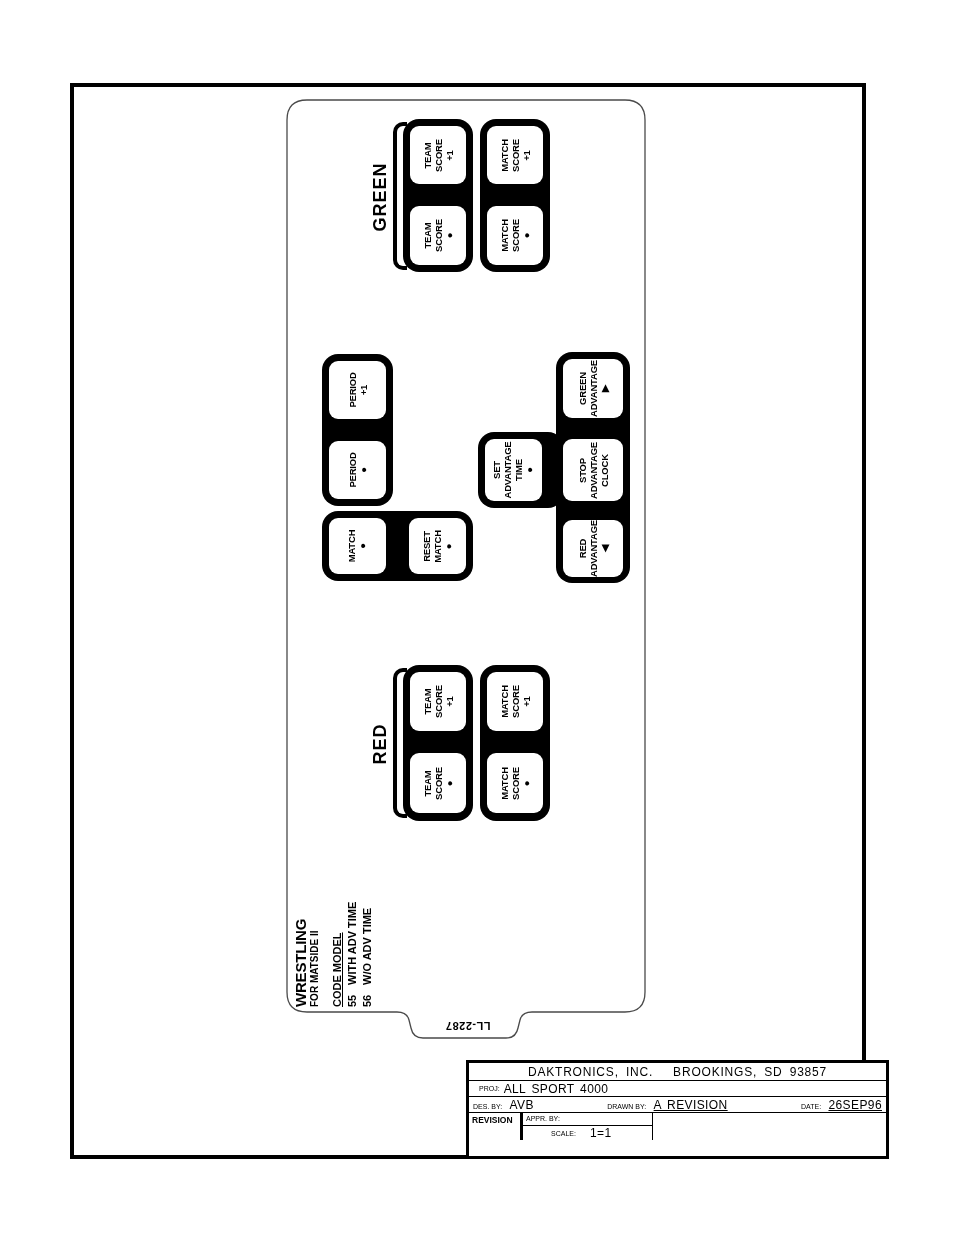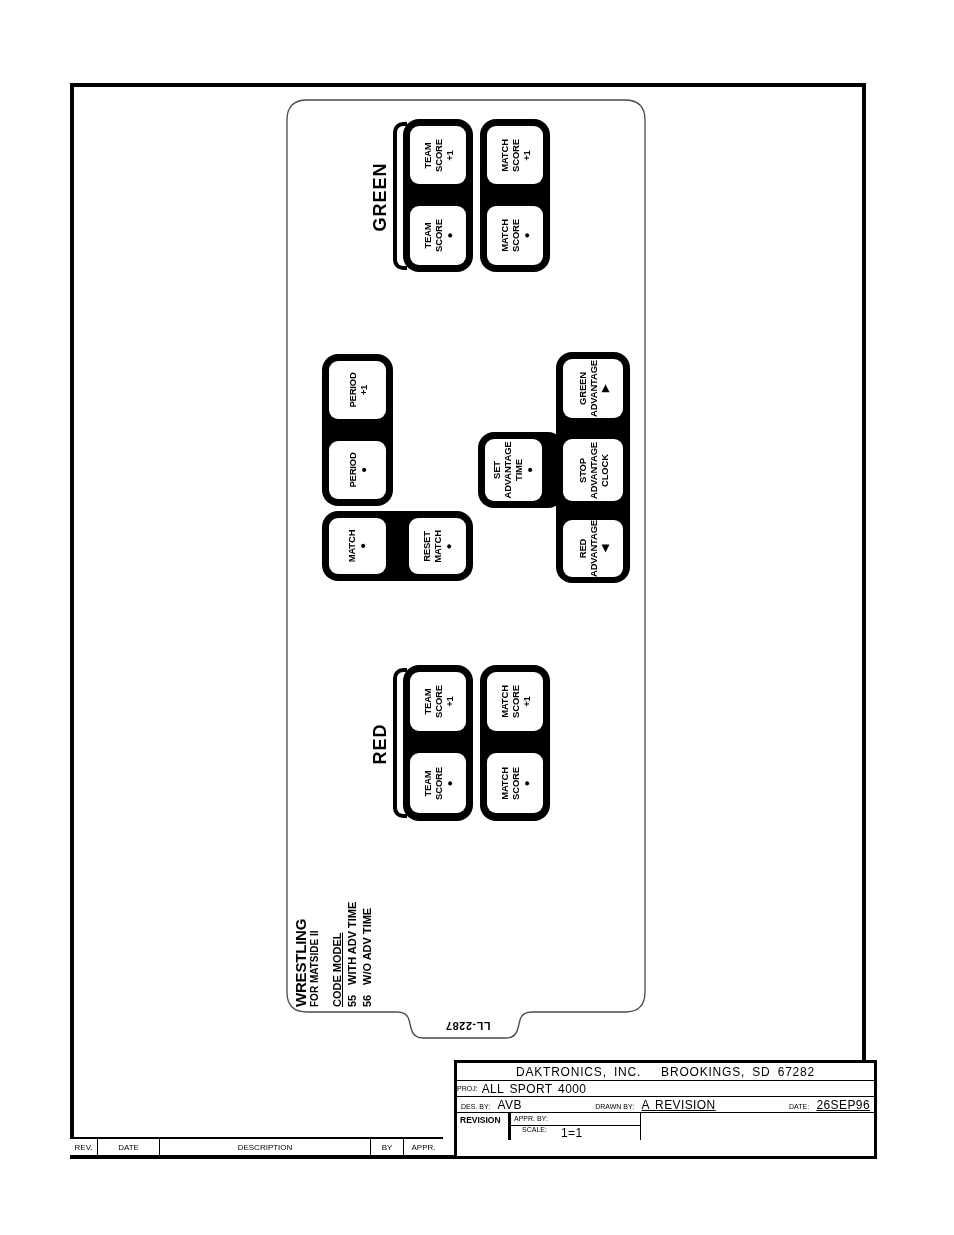--- a/index.html
+++ b/index.html
@@ -25,38 +25,38 @@
   .info{position:absolute;left:278px;top:897px;width:124px;height:96px;transform:rotate(-90deg);}
   .info-sport{font-size:15px;font-weight:700;letter-spacing:-0.2px;line-height:17px;}
   .info-console{font-size:10px;font-weight:700;line-height:12px;}
   .info-codehdr{font-size:11px;font-weight:700;text-decoration:underline;margin-top:10px;line-height:13px;}
   .info-row{font-size:11px;font-weight:700;display:flex;margin-top:2px;line-height:13px;}
   .info-row .code{width:22px;}
   .lltag{position:absolute;left:440px;top:1019px;width:56px;height:14px;transform:rotate(180deg);
          font-size:11px;font-weight:700;text-align:center;letter-spacing:0.5px;line-height:14px;}
 
   
-  .tb{position:absolute;left:454px;top:1060px;width:423px;height:99px;border:3px solid #000;
+  .tb{position:absolute;left:466px;top:1060px;width:423px;height:99px;border:3px solid #000;
       box-sizing:border-box;background:#fff;font-size:12px;}
   .tb-r1{height:18px;border-bottom:1px solid #000;box-sizing:border-box;display:flex;align-items:center;
          justify-content:center;gap:20px;font-size:12px;letter-spacing:0.8px;word-spacing:3px;}
   .tb-r2,.tb-r3{height:16px;border-bottom:1px solid #000;box-sizing:border-box;display:flex;
-         align-items:center;padding-left:0;}
+         align-items:center;padding-left:10px;}
   .tb-r4{height:16px;border-bottom:1px solid #000;box-sizing:border-box;display:flex;
          align-items:center;justify-content:space-between;padding:0 4px;}
   .tb-lab{font-size:7px;margin-right:4px;white-space:nowrap;}
   .tb-val{font-size:12px;letter-spacing:0.4px;word-spacing:2px;white-space:nowrap;}
   .tb-val.u{text-decoration:underline;}
   .tb-r5{display:flex;height:27px;}
   .tb-rev{width:54px;border-right:3px solid #000;box-sizing:border-box;font-weight:700;
           font-size:8.5px;padding:2px 0 0 3px;}
   .tb-mid{width:130px;border-right:1px solid #000;box-sizing:border-box;display:flex;flex-direction:column;}
   .tb-appr{height:13px;border-bottom:1px solid #000;box-sizing:border-box;font-size:7px;
            padding:2px 0 0 3px;}
-  .tb-scale{flex:1;display:flex;align-items:flex-start;font-size:7px;padding-left:11px;}
+  .tb-scale{flex:1;display:flex;align-items:center;font-size:7px;padding-left:11px;margin-left:17px;}
   .tb-scale .tb-val{margin-left:14px;}
   .tb-num{flex:1;display:flex;align-items:center;justify-content:center;font-size:26px;
           letter-spacing:4px;font-weight:400;}
 
   
   .revstrip{position:absolute;left:70px;top:1137px;width:373px;height:18px;border-top:2px solid #000;
             box-sizing:border-box;background:#fff;display:flex;}
   .rs-cell{border-right:1px solid #000;box-sizing:border-box;display:flex;align-items:center;
            justify-content:center;font-size:8px;}
   .rs-rev{width:28px;} .rs-date{width:62px;} .rs-desc{width:211px;} .rs-by{width:33px;}
@@ -187,21 +187,21 @@
       <span class="code">56</span>
       <span class="desc">W/O ADV TIME</span>
     </div>
   </div>
 
   <div class="lltag">LL-2287</div>
 
   <div class="tb">
     <div class="tb-r1">
       <span>DAKTRONICS, INC.</span>
-      <span>BROOKINGS, SD 67282</span>
+      <span>BROOKINGS, SD 93857</span>
     </div>
     <div class="tb-r2">
       <span class="tb-lab">PROJ:</span>
       <span class="tb-val">ALL SPORT 4000</span>
     </div>
     <div class="tb-r4">
       <span>
         <span class="tb-lab">DES. BY:</span>
         <span class="tb-val">AVB</span>
       </span>
@@ -219,21 +219,14 @@
       <div class="tb-mid">
         <div class="tb-appr">APPR. BY:</div>
         <div class="tb-scale">
           <span>SCALE:</span>
           <span class="tb-val">1=1</span>
         </div>
       </div>
     </div>
   </div>
 
-  <div class="revstrip">
-    <div class="rs-cell rs-rev">REV.</div>
-    <div class="rs-cell rs-date">DATE</div>
-    <div class="rs-cell rs-desc">DESCRIPTION</div>
-    <div class="rs-cell rs-by">BY</div>
-    <div class="rs-cell rs-appr">APPR.</div>
-  </div>
 
 </div>
 
 </body></html>

